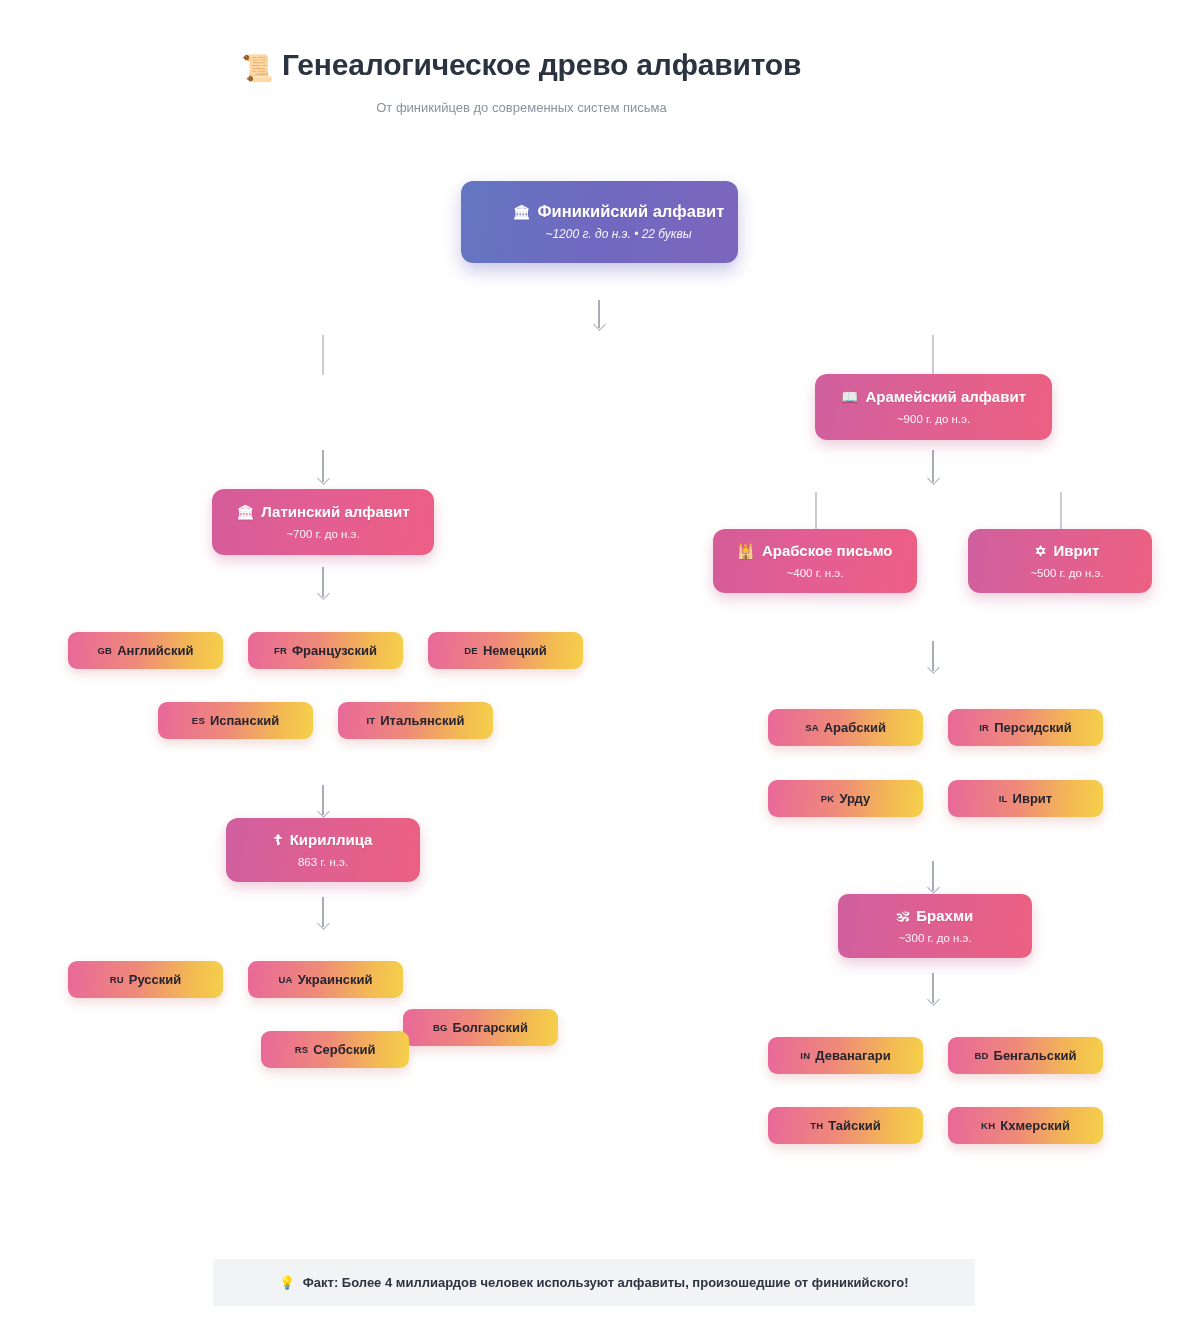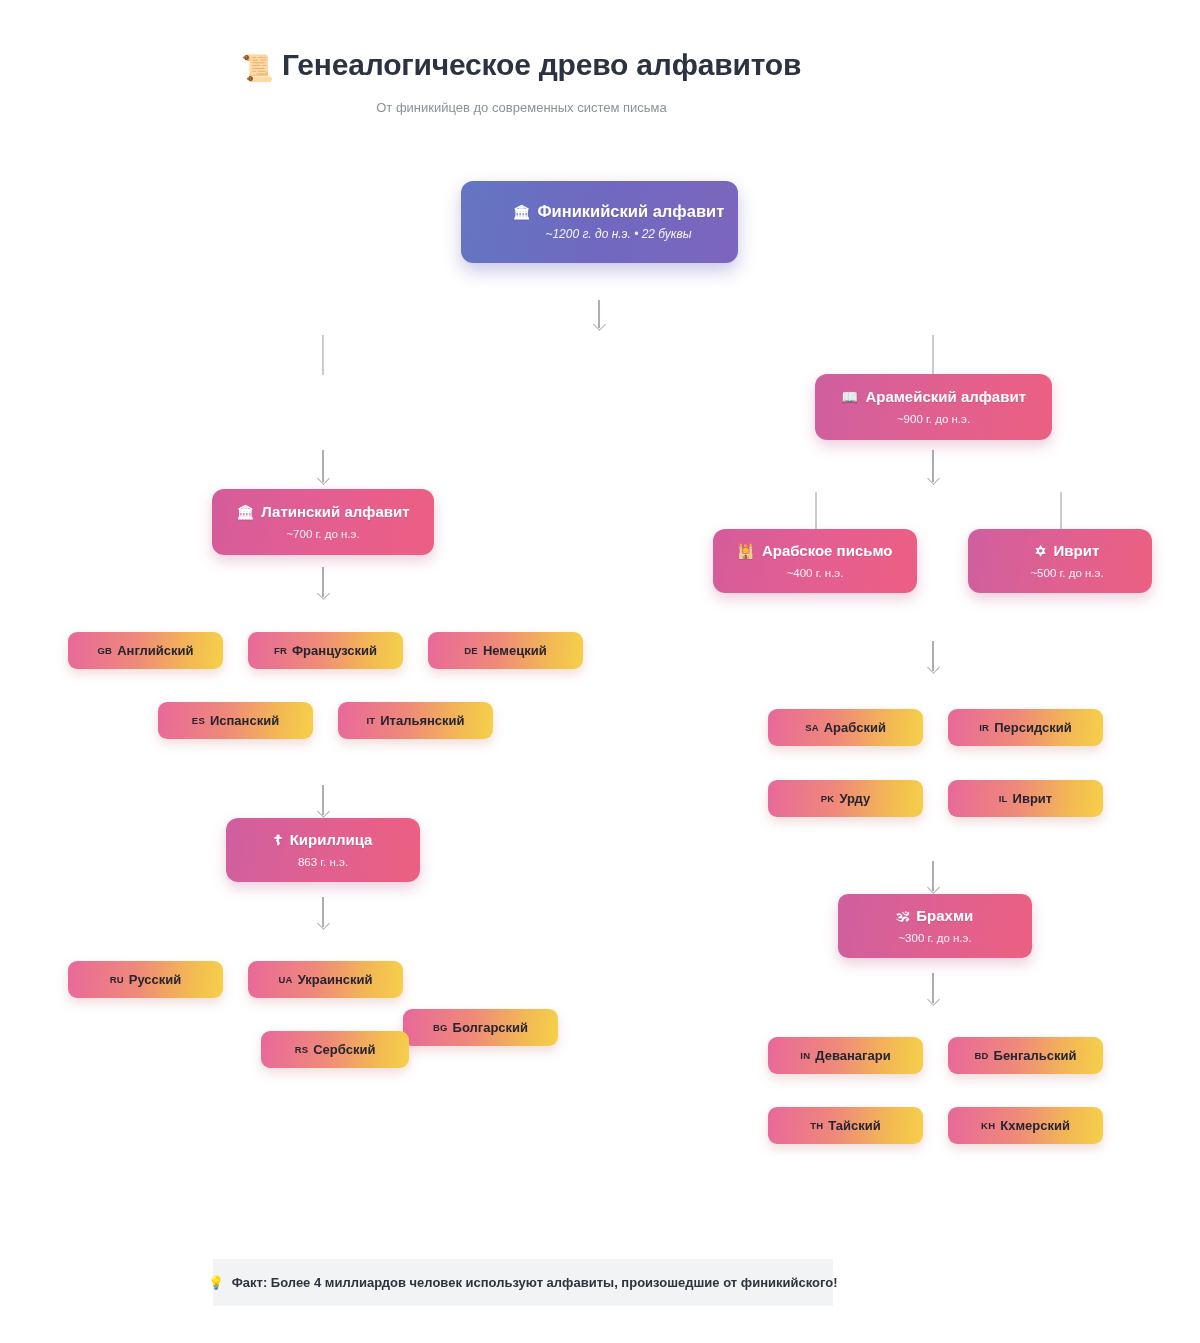--- a/index.html
+++ b/index.html
@@ -84,21 +84,21 @@
     width: 8px; height: 8px;
     border-right: 1.5px solid #a9adb5;
     border-bottom: 1.5px solid #a9adb5;
     transform: rotate(45deg);
     transform-origin: center;
   }
 
   
   .footer {
     position: absolute; left: 213px; top: 1259px;
-    width: 620px; height: 47px;
+    width: 762px; height: 47px;
     background: #f1f3f4; border-radius: 0;
     display: flex; align-items: center; justify-content: center;
   }
   .footer .f-text {
     font-size: 13px; font-weight: bold; color: #2d3440; white-space: nowrap;
   }
   .footer .f-ico { margin-right: 7px; font-size: 13px; }
 </style>
 </head>
 <body>

